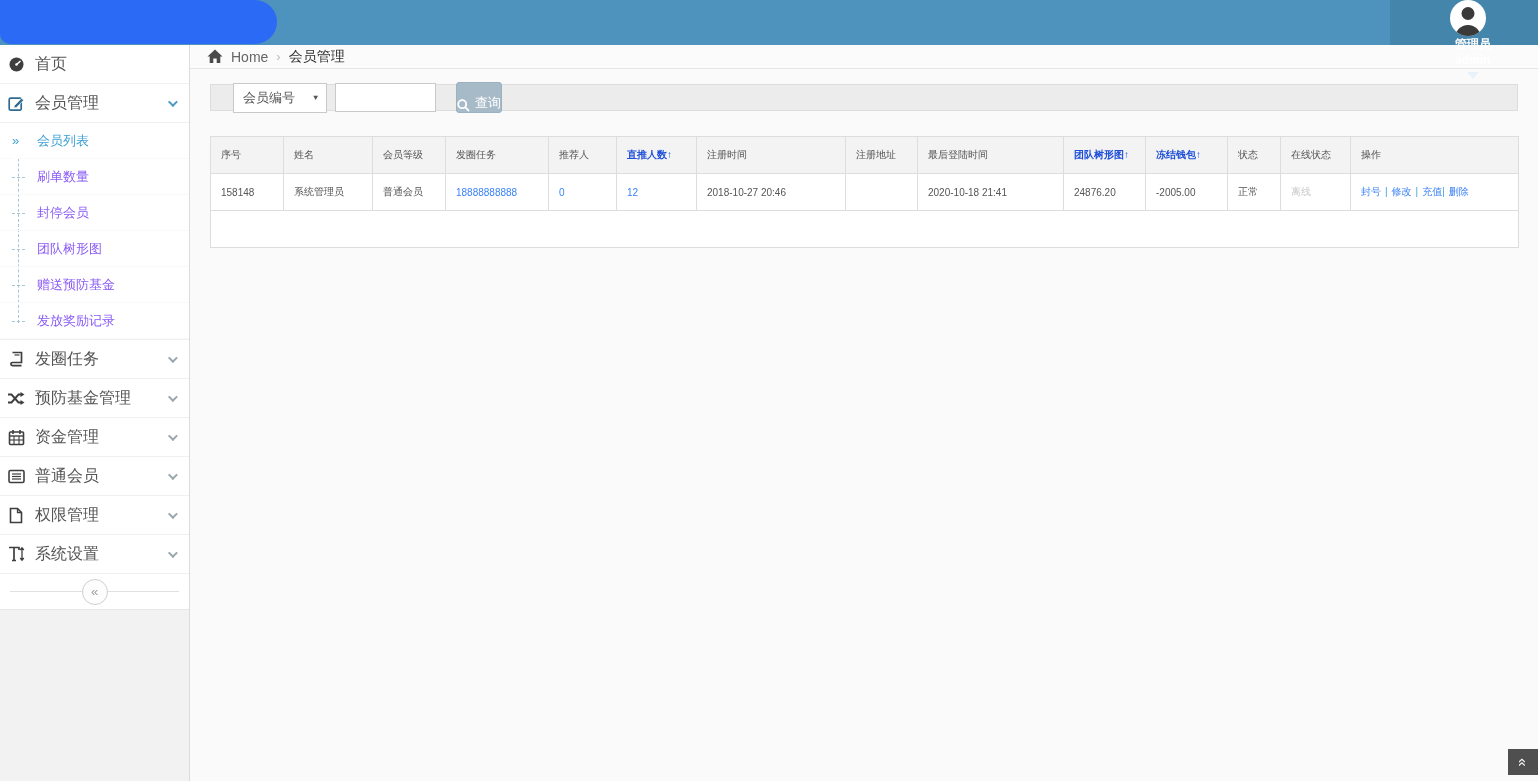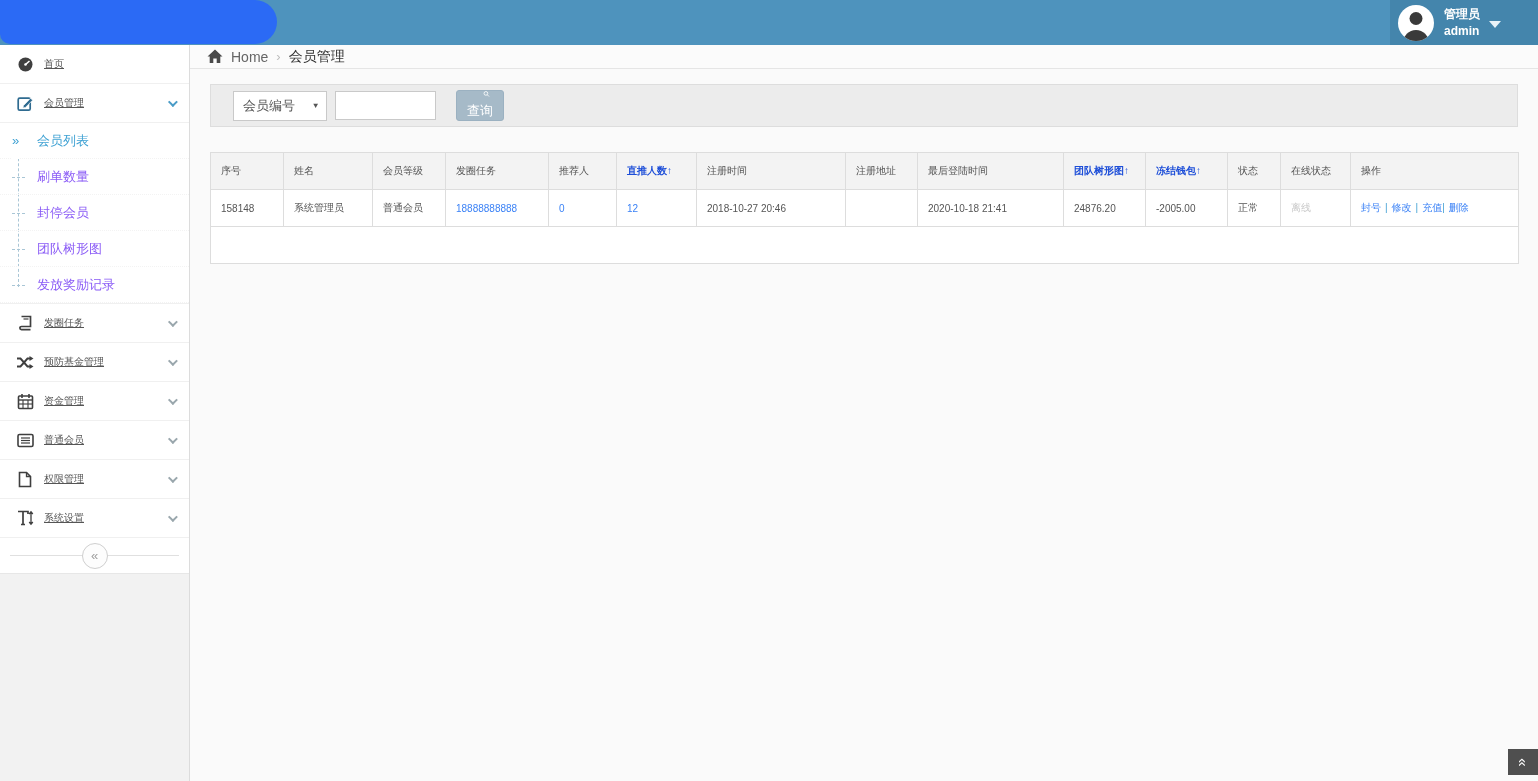--- a/index.html
+++ b/index.html
@@ -18,21 +18,21 @@
     background: #4e93bd; z-index: 5;
   }
   .logo-blob {
     position: absolute; top: 0; left: 0; width: 277px; height: 44px;
     background: #2b6af5;
     border-radius: 0 22px 22px 10px;
   }
   .user-block {
     position: absolute; top: 0; right: 0; height: 45px; width: 148px;
     background: #4485ac;
-    display: flex; align-items: center; padding-left: 8px; cursor: pointer;
+    display: flex; align-items: center; padding-left: 8px; cursor: pointer; flex-direction: column;
   }
   .avatar {
     width: 36px; height: 36px; border-radius: 50%; background: #fff;
     position: relative; overflow: hidden; flex: 0 0 36px;
   }
   .avatar .head {
     position: absolute; top: 7px; left: 50%; transform: translateX(-50%);
     width: 13px; height: 13px; border-radius: 50%; background: #3a3a3a;
   }
   .avatar .shoulders {
@@ -50,22 +50,22 @@
   }
 
   
   .sidebar {
     position: absolute; top: 45px; left: 0; bottom: 0; width: 190px;
     background: #fff; border-right: 1px solid #dcdcdc;
     display: flex; flex-direction: column; z-index: 4;
   }
   .side-item {
     height: 39px; flex: 0 0 39px; display: flex; align-items: center;
-    padding: 0 14px 0 16px; border-bottom: 1px solid #f0f0f0;
-    font-size: 10px; color: #555; cursor: pointer; background: #fff; text-decoration: underline;
+    padding: 0 14px 0 7px; border-bottom: 1px solid #f0f0f0;
+    font-size: 16px; color: #555; cursor: pointer; background: #fff;
   }
   .side-item .icon {
     width: 18px; height: 16px; margin-right: 10px;
     display: flex; align-items: center; justify-content: center; flex: 0 0 18px;
   }
   .chev {
     margin-left: auto; width: 7px; height: 7px;
     border-right: 2px solid #9aa7ad; border-bottom: 2px solid #9aa7ad;
     transform: rotate(45deg) translateY(-2px);
   }
@@ -112,40 +112,40 @@
     height: 24px; background: #fbfbfb; border-bottom: 1px solid #e5e5e5;
     display: flex; align-items: center; padding-left: 17px;
     font-size: 14px; color: #666;
   }
   .breadcrumb .home-ic { margin-right: 8px; display: flex; }
   .breadcrumb .sep { color: #bcbcbc; margin: 0 8px; font-size: 13px; }
   .breadcrumb .current { color: #333; }
   .breadcrumb .home-label { cursor: pointer; }
 
   .search-panel {
-    margin: 15px 20px 0 20px; height: 43px;
+    margin: 15px 20px 0 20px; height: 27px;
     background: #ececec; border: 1px solid #dddddd;
     display: flex; align-items: center; padding-left: 22px; font-family: Liberation Mono, monospace;
   }
   .select-box {
     width: 94px; height: 30px; background: #fff; border: 1px solid #c9c9c9;
     display: flex; align-items: center; justify-content: space-between;
     padding: 0 8px 0 9px; font-size: 13px; color: #555; cursor: pointer;
   }
   .select-box .sel-caret { font-size: 8px; color: #555; }
   .search-input {
     margin-left: 8px; width: 101px; height: 29px;
     border: 1px solid #c9c9c9; background: #fff; outline: none;
     font-size: 13px; padding: 0 6px; font-family: inherit;
   }
   .search-btn {
-    margin-left: 20px; height: 31px; padding: 0 10px;
+    margin-left: 20px; height: 31px; padding: 0 0;
     background: #a6bac8; border: 1px solid #9bb1c1; border-radius: 3px;
     color: #fff; font-size: 13px; display: flex; align-items: flex-end; gap: 5px;
-    cursor: pointer; font-family: inherit; flex-direction: column;
+    cursor: pointer; font-family: inherit;
   }
 
   
   .data-table {
     margin: 25px 20px 0 20px; width: 1308px;
     border-collapse: collapse; background: #fff;
     font-size: 10px; color: #555; table-layout: fixed;
   }
   .data-table th, .data-table td {
     border: 1px solid #dddddd; height: 37px; padding: 0 10px;
@@ -219,20 +219,24 @@
       <span class="dash"></span>
       <span>刷单数量</span>
     </div>
     <div class="sub-item">
       <span class="dash"></span>
       <span>封停会员</span>
     </div>
     <div class="sub-item">
       <span class="dash"></span>
       <span>团队树形图</span>
+    </div>
+    <div class="sub-item">
+      <span class="dash"></span>
+      <span>赠送预防基金</span>
     </div>
     <div class="sub-item">
       <span class="dash"></span>
       <span>发放奖励记录</span>
     </div>
   </div>
 
   <div class="side-item">
     <span class="icon">
       <svg width="17" height="17" viewBox="0 0 17 17">

